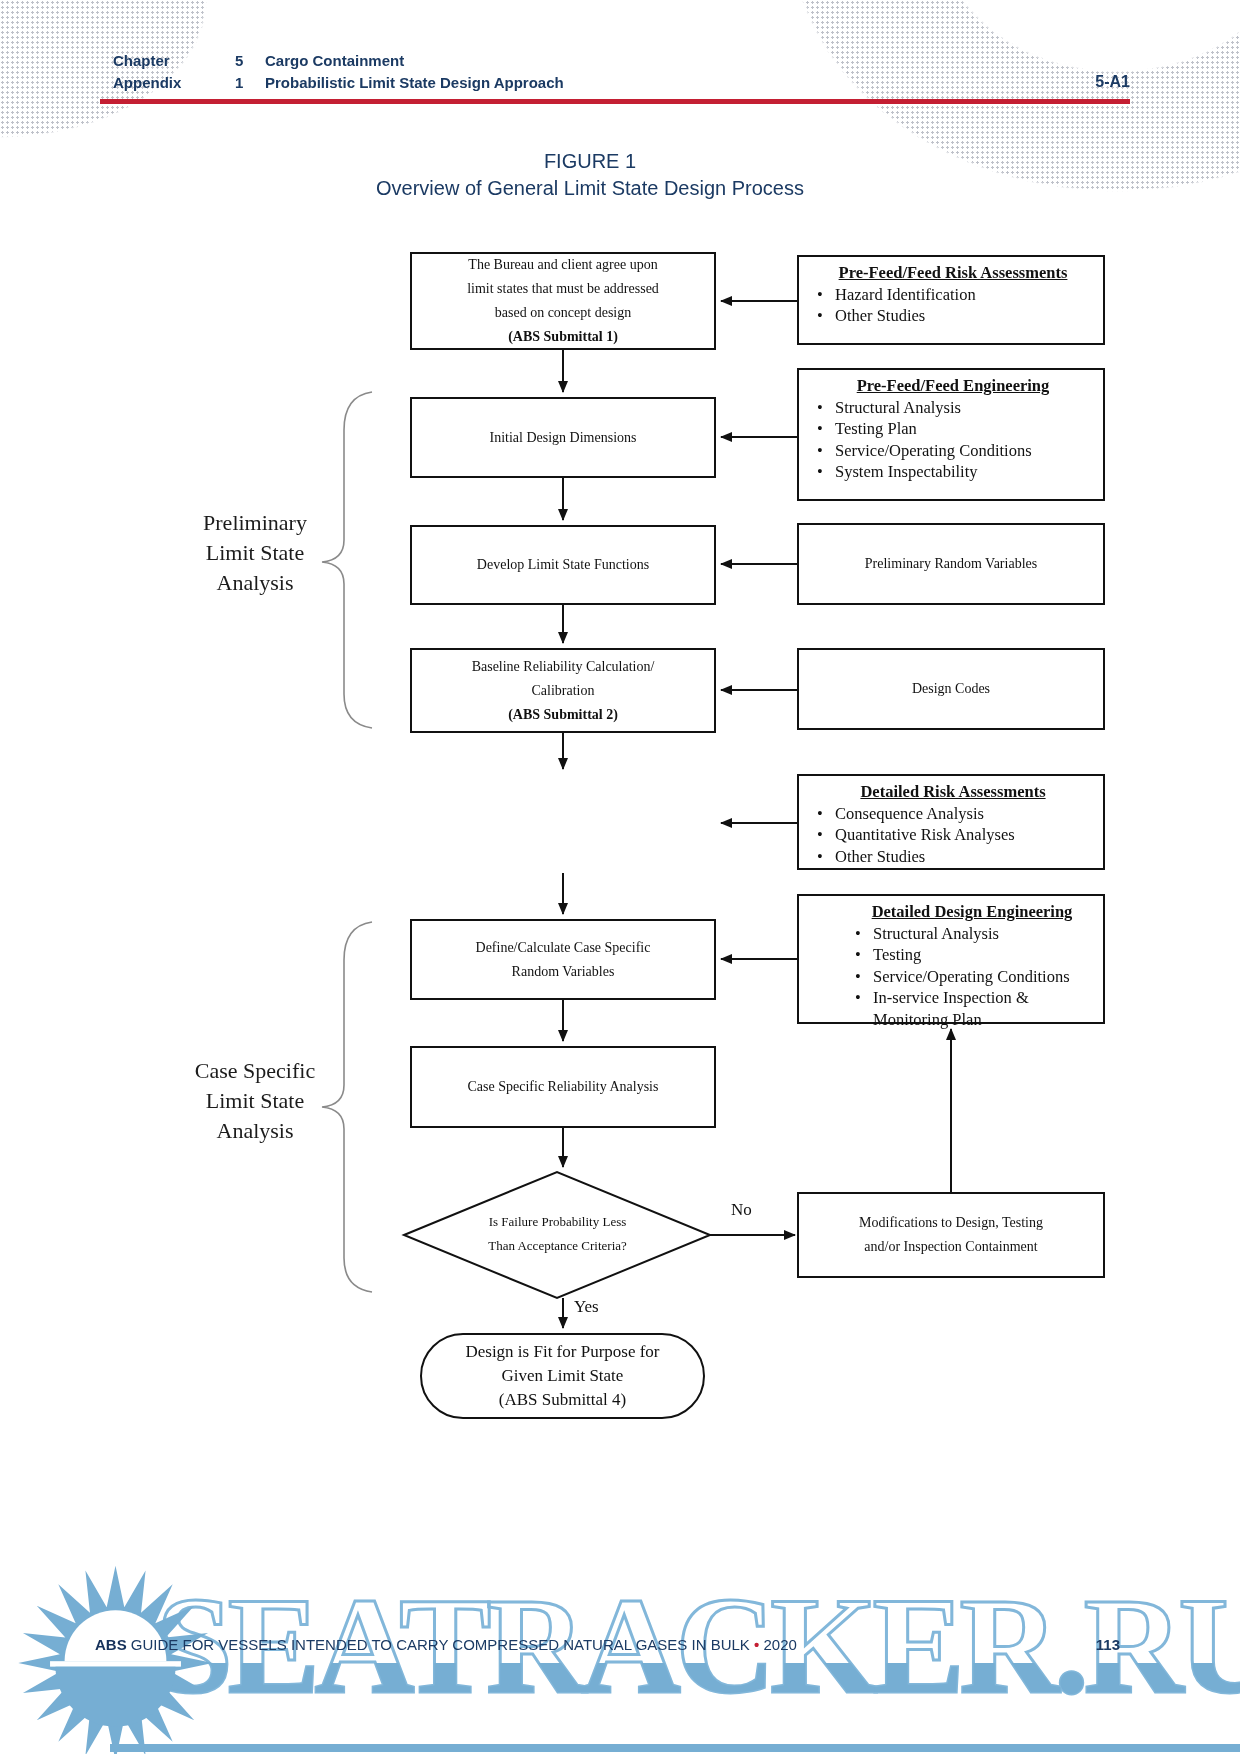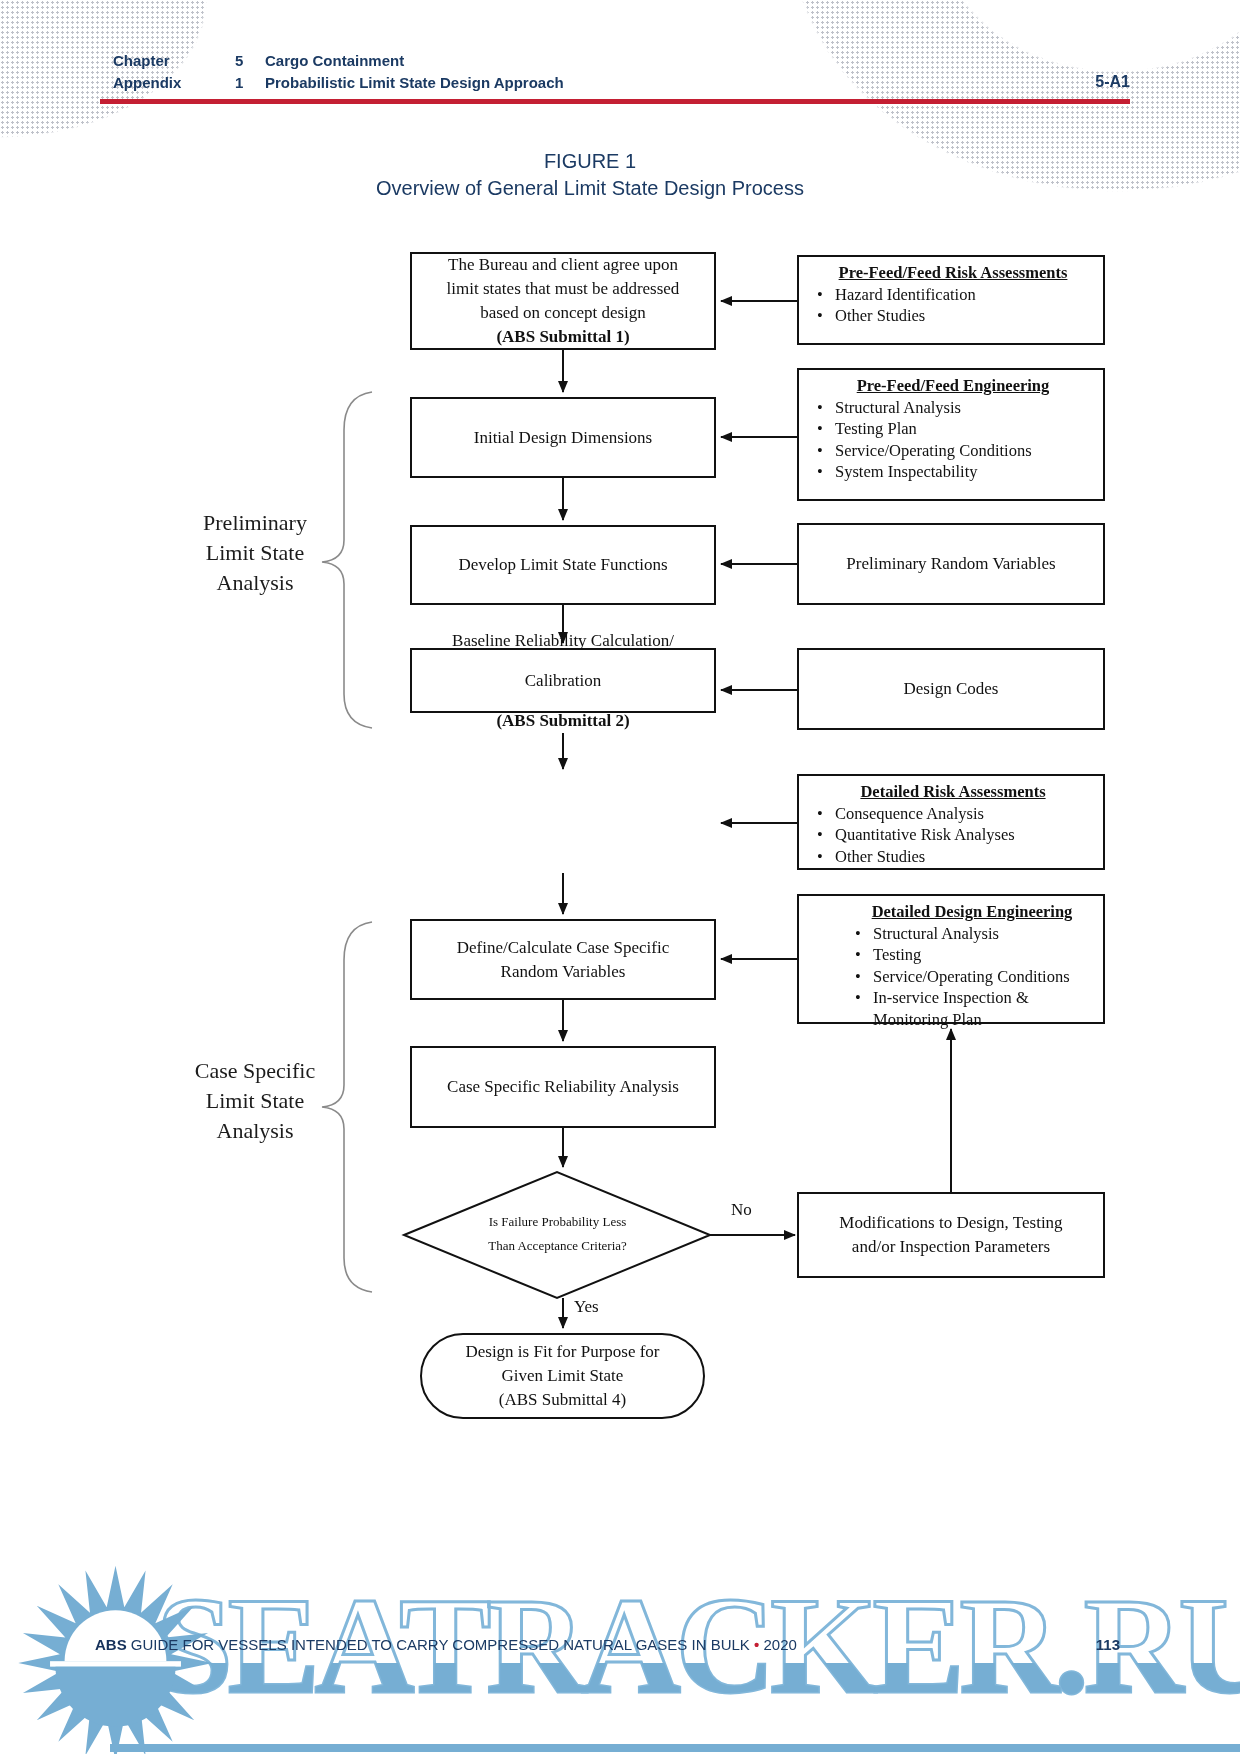--- a/index.html
+++ b/index.html
@@ -34,21 +34,21 @@
   .hdr-row2{top:73px;}
   .section-ref{position:absolute;left:1000px;top:73px;width:130px;text-align:right;
     color:var(--navy);font-weight:bold;font-size:16px;}
   .hdr-rule{position:absolute;left:100px;top:99px;width:1030px;height:5px;background:var(--red);}
   
   .fig-head{position:absolute;left:0;top:148px;width:1180px;text-align:center;
     color:var(--navy);font-weight:normal;font-size:20px;line-height:27px;}
   
   .fc-svg{position:absolute;left:0;top:0;width:1240px;height:1754px;z-index:1;}
   .fc-box{position:absolute;border:2px solid var(--ink);background:#fff;z-index:2;
-    font-family:"Liberation Serif","DejaVu Serif",serif;font-size:17px;color:var(--ink);
+    font-family:"Liberation Serif","DejaVu Serif",serif;font-size:14px;color:var(--ink);
     display:flex;flex-direction:column;justify-content:center;text-align:center;line-height:24px;}
   .fc-box .bold-line{font-weight:bold;}
   .main-col{left:410px;width:306px;}
   .side-col{left:797px;width:308px;}
   .side-list{display:block;text-align:left;line-height:21.5px;font-size:16.5px;
     padding:5px 6px 4px 10px;}
   .side-list .heading{display:block;text-align:center;font-weight:bold;text-decoration:underline;}
   .side-list ul{list-style:none;}
   .side-list li{padding-left:26px;position:relative;}
   .side-list li::before{content:"\2022";position:absolute;left:8px;}
@@ -154,21 +154,21 @@
     <span>limit states that must be addressed</span>
     <span>based on concept design</span>
     <span class="bold-line">(ABS Submittal 1)</span>
   </div>
   <div class="fc-box main-col" style="top:397px;height:81px;">
     <span>Initial Design Dimensions</span>
   </div>
   <div class="fc-box main-col" style="top:525px;height:80px;">
     <span>Develop Limit State Functions</span>
   </div>
-  <div class="fc-box main-col" style="top:648px;height:65px;gap:16px;">
+  <div class="fc-box main-col" style="top:648px;height:85px;">
     <span>Baseline Reliability Calculation/</span>
     <span>Calibration</span>
     <span class="bold-line">(ABS Submittal 2)</span>
   </div>
   <div class="fc-box main-col" style="top:919px;height:81px;">
     <span>Define/Calculate Case Specific</span>
     <span>Random Variables</span>
   </div>
   <div class="fc-box main-col" style="top:1046px;height:82px;">
     <span>Case Specific Reliability Analysis</span>
@@ -208,21 +208,21 @@
     <span class="heading">Detailed Design Engineering</span>
     <ul>
       <li>Structural Analysis</li>
       <li>Testing</li>
       <li>Service/Operating Conditions</li>
       <li>In-service Inspection &amp; Monitoring Plan</li>
     </ul>
   </div>
   <div class="fc-box side-col" style="top:1192px;height:86px;">
     <span>Modifications to Design, Testing</span>
-    <span>and/or Inspection Parameters</span>
+    <span>and/or Inspection Containment</span>
   </div>
 
   <div class="fc-diamond-text">
     <div>Is Failure Probability Less</div>
     <div>Than Acceptance Criteria?</div>
   </div>
   <div class="edge-label lab-no">No</div>
   <div class="edge-label lab-yes">Yes</div>
   <div class="fc-terminal">
     <span>Design is Fit for Purpose for</span>

